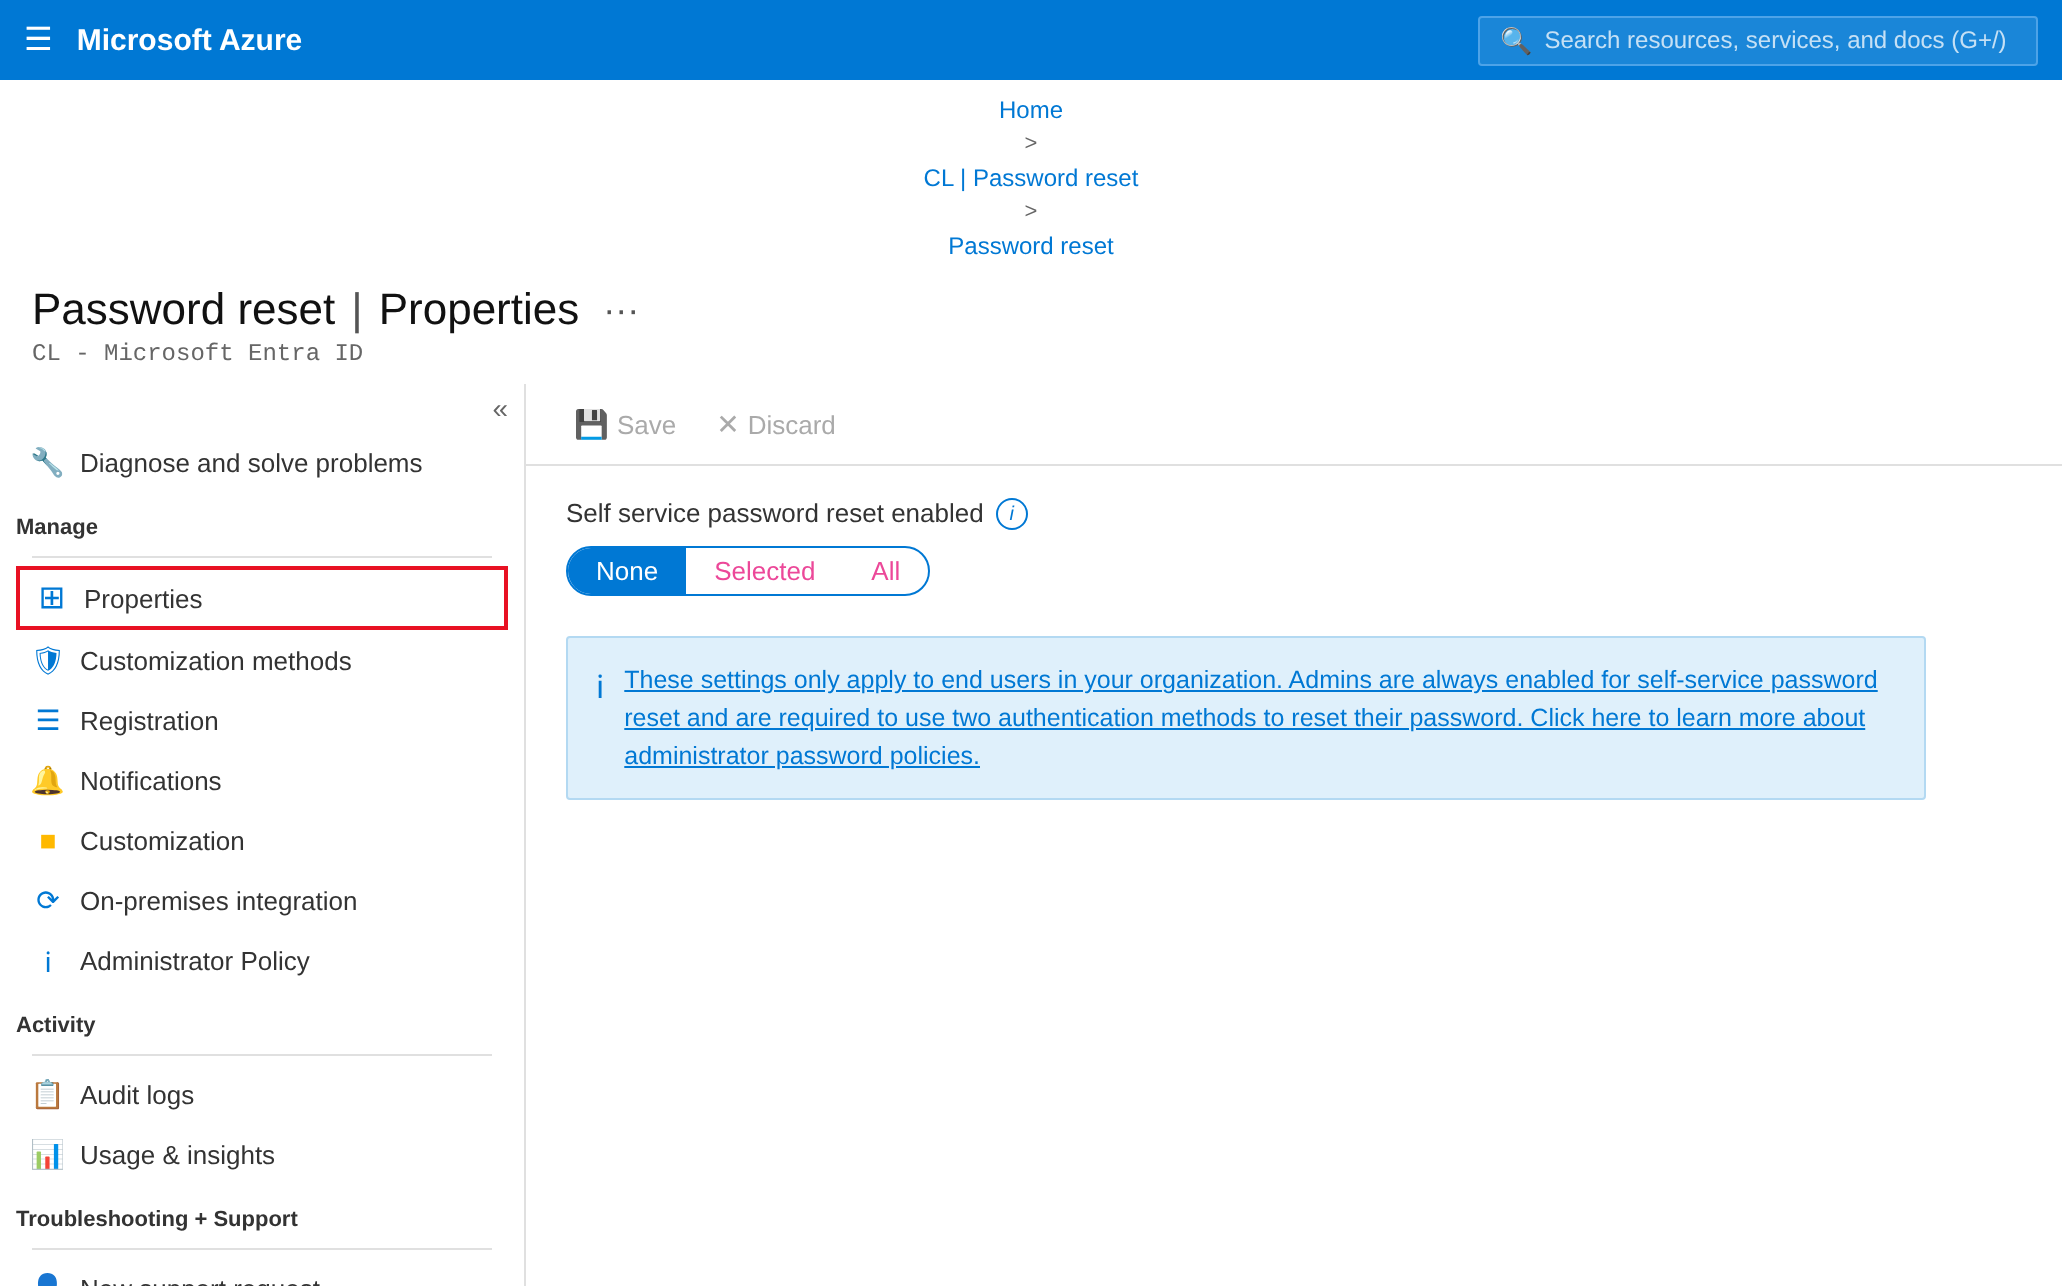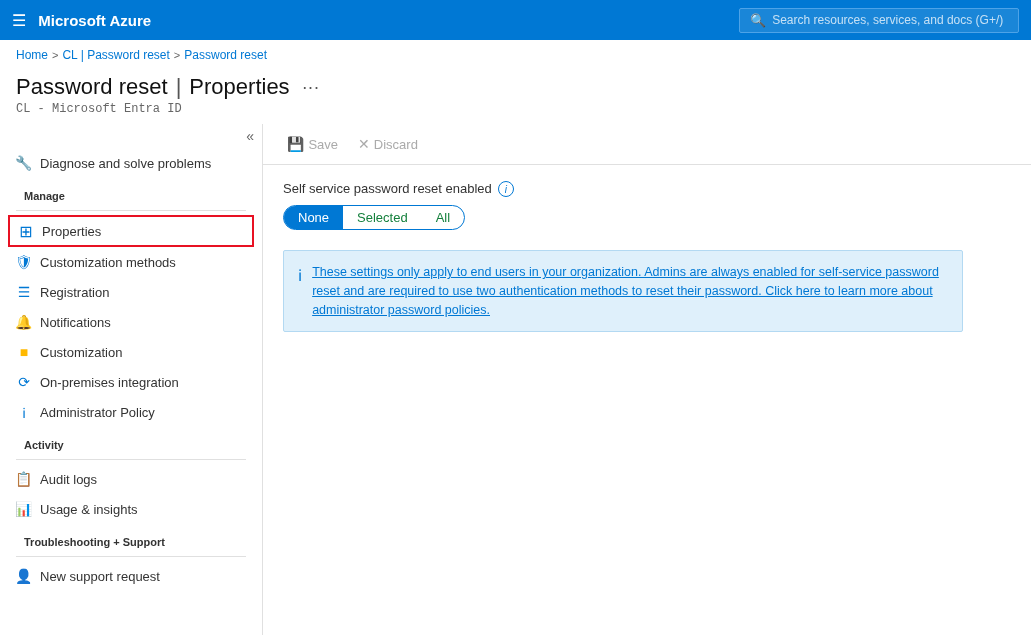--- a/index.html
+++ b/index.html
@@ -49,20 +49,21 @@
     .topbar-search input::placeholder { color: #c5e0f5; }
 
     
     .breadcrumb {
       padding: 8px 16px;
       font-size: 12px;
       color: #0078d4;
       display: flex;
       align-items: center;
       gap: 4px;
+      flex-direction: column;
     }
     .breadcrumb a { color: #0078d4; text-decoration: none; }
     .breadcrumb-sep { color: #666; font-size: 11px; }
     .breadcrumb-current { color: #0078d4; }
 
     
     .page-header {
       padding: 4px 16px 8px;
     }
     .page-header-title {
@@ -131,21 +132,21 @@
       display: flex;
       align-items: center;
       justify-content: center;
       font-size: 14px;
       flex-shrink: 0;
     }
     .sidebar-section-label {
       font-size: 11px;
       font-weight: 600;
       color: #333;
-      padding: 12px 24px 4px;
+      padding: 12px 8px 4px;
       text-transform: none;
     }
     .sidebar-divider {
       border: none;
       border-top: 1px solid #e0e0e0;
       margin: 4px 16px;
     }
 
     
     .content {
@@ -213,21 +214,21 @@
       width: fit-content;
       margin-bottom: 20px;
       justify-content: space-between;
     }
     .toggle-btn {
       padding: 4px 14px;
       border: none;
       background: none;
       cursor: pointer;
       font-size: 13px;
-      color: #15803d;
+      color: #ec4899;
     }
     .toggle-btn.active {
       background: #0078d4;
       color: #fff;
     }
 
     
     .info-box {
       background: #dff0fb;
       border: 1px solid #b3d9f2;

